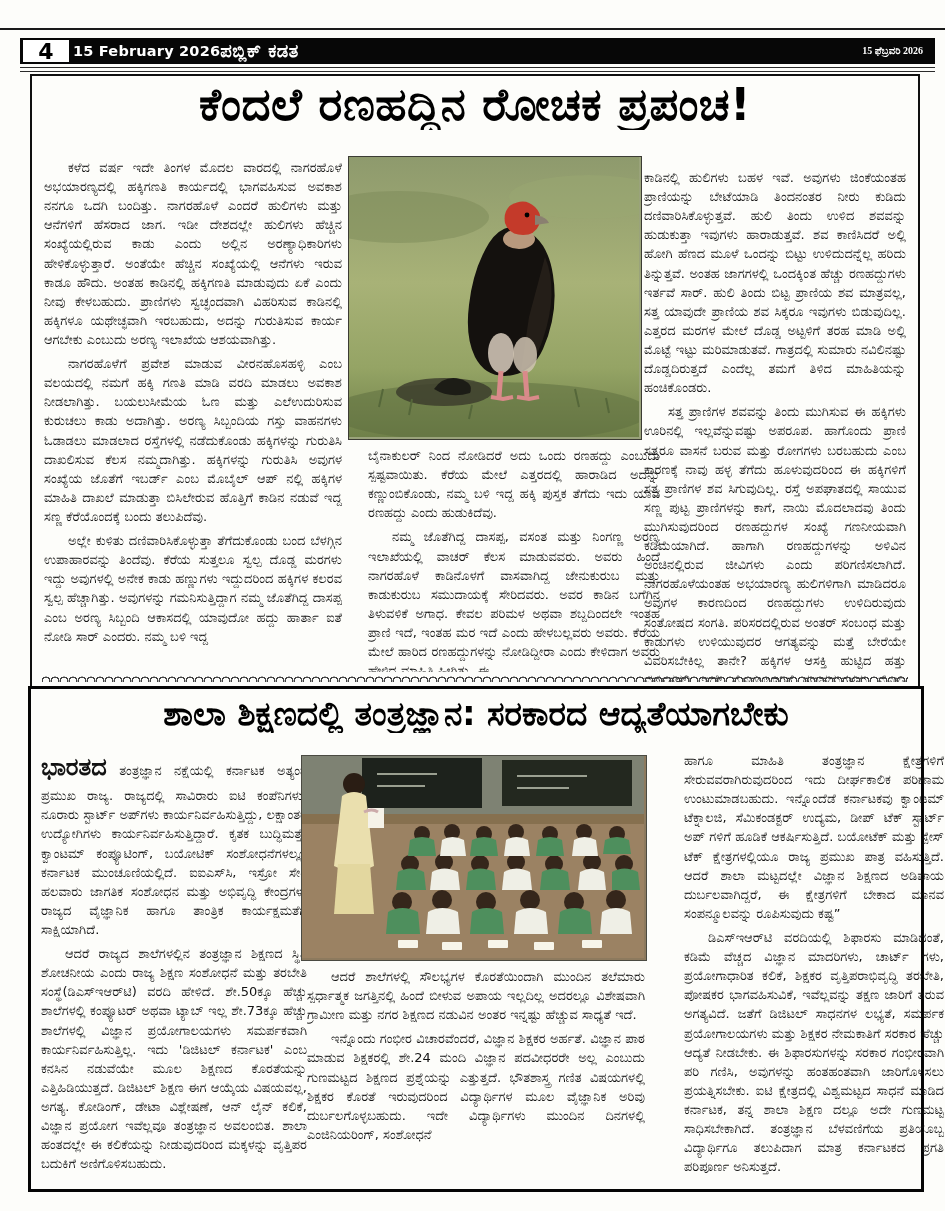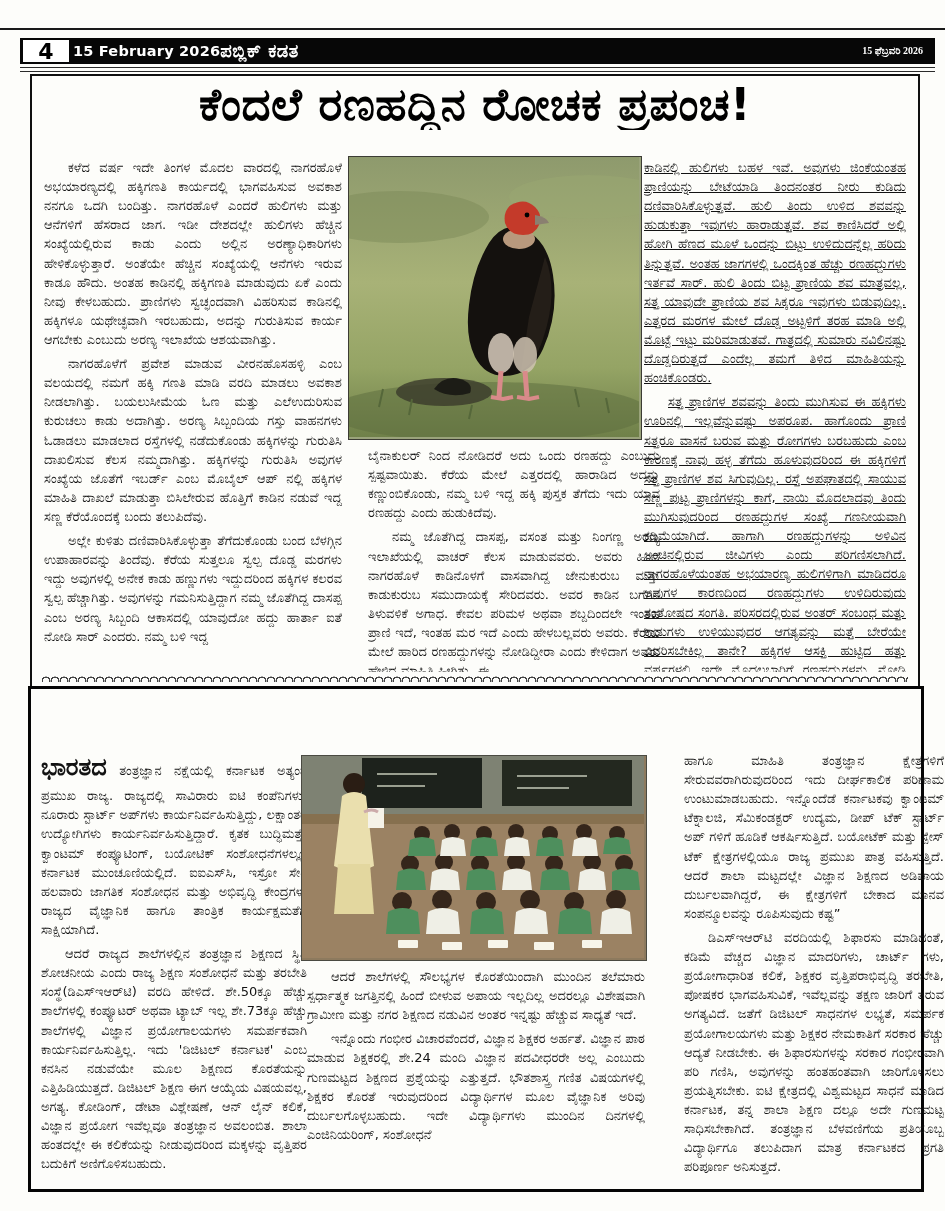--- a/index.html
+++ b/index.html
@@ -53,21 +53,21 @@
     position:absolute;overflow:hidden;
     font-size:13px;line-height:1.47;text-align:justify;
   }
   .colbody p{margin:0 0 5px 0;text-indent:24px;}
   .colbody p.cont{text-indent:0;}
   .lead-word{font-size:24px;font-weight:bold;text-indent:0;font-family:Liberation Mono, monospace;}
   
   .a1-col1{left:12px;top:82px;width:298px;height:514px;}
   .a1-photo{position:absolute;left:316px;top:80px;width:292px;height:282px;border:1px solid #3c3c34;background:#9aa37b;}
   .a1-col2{left:316px;top:370px;width:292px;height:226px;margin-left:20px;}
-  .a1-col3{left:612px;top:82px;width:262px;height:514px;text-decoration:underline;}
+  .a1-col3{left:612px;top:92px;width:262px;height:514px;}
   .wavy-divider{
     position:absolute;left:10px;right:10px;bottom:4px;height:8px;
     background:radial-gradient(circle at 4px 7px, transparent 3.1px, #444 3.3px, #444 4.3px, transparent 4.7px);
     background-size:9px 8px;background-repeat:repeat-x;
   }
   
   .a2-col1{left:10px;top:62px;width:266px;height:424px;}
   .a2-photo{position:absolute;left:270px;top:66px;width:344px;height:204px;border:1px solid #4a4a42;background:#8d7a5e;}
   .a2-col2{left:276px;top:278px;width:338px;height:208px;}
   .a2-col3{left:653px;top:62px;width:260px;height:424px;}
@@ -140,20 +140,21 @@
 
     <div class="colbody a1-col3">
       <p class="cont">ಕಾಡಿನಲ್ಲಿ ಹುಲಿಗಳು ಬಹಳ ಇವೆ. ಅವುಗಳು ಜಿಂಕೆಯಂತಹ ಪ್ರಾಣಿಯನ್ನು ಬೇಟೆಯಾಡಿ ತಿಂದನಂತರ ನೀರು ಕುಡಿದು ದಣಿವಾರಿಸಿಕೊಳ್ಳುತ್ತವೆ. ಹುಲಿ ತಿಂದು ಉಳಿದ ಶವವನ್ನು ಹುಡುಕುತ್ತಾ ಇವುಗಳು ಹಾರಾಡುತ್ತವೆ. ಶವ ಕಾಣಿಸಿದರೆ ಅಲ್ಲಿ ಹೋಗಿ ಹೆಣದ ಮೂಳೆ ಒಂದನ್ನು ಬಿಟ್ಟು ಉಳಿದುದನ್ನೆಲ್ಲ ಹರಿದು ತಿನ್ನುತ್ತವೆ. ಅಂತಹ ಜಾಗಗಳಲ್ಲಿ ಒಂದಕ್ಕಿಂತ ಹೆಚ್ಚು ರಣಹದ್ದುಗಳು ಇರ್ತವೆ ಸಾರ್. ಹುಲಿ ತಿಂದು ಬಿಟ್ಟ ಪ್ರಾಣಿಯ ಶವ ಮಾತ್ರವಲ್ಲ, ಸತ್ತ ಯಾವುದೇ ಪ್ರಾಣಿಯ ಶವ ಸಿಕ್ಕರೂ ಇವುಗಳು ಬಿಡುವುದಿಲ್ಲ. ಎತ್ತರದ ಮರಗಳ ಮೇಲೆ ದೊಡ್ಡ ಅಟ್ಟಳಿಗೆ ತರಹ ಮಾಡಿ ಅಲ್ಲಿ ಮೊಟ್ಟೆ ಇಟ್ಟು ಮರಿಮಾಡುತವೆ. ಗಾತ್ರದಲ್ಲಿ ಸುಮಾರು ನವಿಲಿನಷ್ಟು ದೊಡ್ಡದಿರುತ್ತದೆ ಎಂದೆಲ್ಲ ತಮಗೆ ತಿಳಿದ ಮಾಹಿತಿಯನ್ನು ಹಂಚಿಕೊಂಡರು.</p>
       <p>ಸತ್ತ ಪ್ರಾಣಿಗಳ ಶವವನ್ನು ತಿಂದು ಮುಗಿಸುವ ಈ ಹಕ್ಕಿಗಳು ಊರಿನಲ್ಲಿ ಇಲ್ಲವೆನ್ನುವಷ್ಟು ಅಪರೂಪ. ಹಾಗೊಂದು ಪ್ರಾಣಿ ಸತ್ತರೂ ವಾಸನೆ ಬರುವ ಮತ್ತು ರೋಗಗಳು ಬರಬಹುದು ಎಂಬ ಕಾರಣಕ್ಕೆ ನಾವು ಹಳ್ಳ ತೆಗೆದು ಹೂಳುವುದರಿಂದ ಈ ಹಕ್ಕಿಗಳಿಗೆ ಸತ್ತ ಪ್ರಾಣಿಗಳ ಶವ ಸಿಗುವುದಿಲ್ಲ. ರಸ್ತೆ ಅಪಘಾತದಲ್ಲಿ ಸಾಯುವ ಸಣ್ಣ ಪುಟ್ಟ ಪ್ರಾಣಿಗಳನ್ನು ಕಾಗೆ, ನಾಯಿ ಮೊದಲಾದವು ತಿಂದು ಮುಗಿಸುವುದರಿಂದ ರಣಹದ್ದುಗಳ ಸಂಖ್ಯೆ ಗಣನೀಯವಾಗಿ ಕಡಿಮೆಯಾಗಿದೆ. ಹಾಗಾಗಿ ರಣಹದ್ದುಗಳನ್ನು ಅಳಿವಿನ ಅಂಚಿನಲ್ಲಿರುವ ಜೀವಿಗಳು ಎಂದು ಪರಿಗಣಿಸಲಾಗಿದೆ. ನಾಗರಹೊಳೆಯಂತಹ ಅಭಯಾರಣ್ಯ ಹುಲಿಗಳಿಗಾಗಿ ಮಾಡಿದರೂ ಅವುಗಳ ಕಾರಣದಿಂದ ರಣಹದ್ದುಗಳು ಉಳಿದಿರುವುದು ಸಂತೋಷದ ಸಂಗತಿ. ಪರಿಸರದಲ್ಲಿರುವ ಅಂತರ್ ಸಂಬಂಧ ಮತ್ತು ಕಾಡುಗಳು ಉಳಿಯುವುದರ ಆಗತ್ಯವನ್ನು ಮತ್ತೆ ಬೇರೆಯೇ ವಿವರಿಸಬೇಕಿಲ್ಲ ತಾನೇ? ಹಕ್ಕಿಗಳ ಆಸಕ್ತಿ ಹುಟ್ಟಿದ ಹತ್ತು ವರ್ಷಗಳಲ್ಲಿ ಇದೇ ಮೊದಲಬಾರಿಗೆ ರಣಹದ್ದುಗಳನ್ನು ನೋಡಿ ನನಗೂ ಬಹಳ ಸಂತೋಷವಾಯಿತು.</p>
     </div>
 
     <div class="wavy-divider"></div>
   </div>
 
   <div class="article2">
+    <div class="headline2">ಶಾಲಾ ಶಿಕ್ಷಣದಲ್ಲಿ ತಂತ್ರಜ್ಞಾನ: ಸರಕಾರದ ಆದ್ಯತೆಯಾಗಬೇಕು</div>
 
     <div class="colbody a2-col1">
       <p class="cont"><span class="lead-word">ಭಾರತದ</span><span> ತಂತ್ರಜ್ಞಾನ ನಕ್ಷೆಯಲ್ಲಿ ಕರ್ನಾಟಕ ಅತ್ಯಂತ ಪ್ರಮುಖ ರಾಜ್ಯ. ರಾಜ್ಯದಲ್ಲಿ ಸಾವಿರಾರು ಐಟಿ ಕಂಪೆನಿಗಳು, ನೂರಾರು ಸ್ಟಾರ್ಟ್ ಅಪ್‌ಗಳು ಕಾರ್ಯನಿರ್ವಹಿಸುತ್ತಿದ್ದು, ಲಕ್ಷಾಂತರ ಉದ್ಯೋಗಿಗಳು ಕಾರ್ಯನಿರ್ವಹಿಸುತ್ತಿದ್ದಾರೆ. ಕೃತಕ ಬುದ್ಧಿಮತ್ತೆ, ಕ್ವಾಂಟಮ್ ಕಂಪ್ಯೂಟಿಂಗ್, ಬಯೋಟಿಕ್ ಸಂಶೋಧನೆಗಳಲ್ಲೂ ಕರ್ನಾಟಕ ಮುಂಚೂಣಿಯಲ್ಲಿದೆ. ಐಐಎಸ್‌ಸಿ, ಇಸ್ರೋ ಸೇರಿ ಹಲವಾರು ಜಾಗತಿಕ ಸಂಶೋಧನ ಮತ್ತು ಅಭಿವೃದ್ಧಿ ಕೇಂದ್ರಗಳು ರಾಜ್ಯದ ವೈಜ್ಞಾನಿಕ ಹಾಗೂ ತಾಂತ್ರಿಕ ಕಾರ್ಯಕ್ಷಮತೆಗೆ ಸಾಕ್ಷಿಯಾಗಿದೆ.</span></p>
       <p>ಆದರೆ ರಾಜ್ಯದ ಶಾಲೆಗಳಲ್ಲಿನ ತಂತ್ರಜ್ಞಾನ ಶಿಕ್ಷಣದ ಸ್ಥಿತಿ ಶೋಚನೀಯ ಎಂದು ರಾಜ್ಯ ಶಿಕ್ಷಣ ಸಂಶೋಧನೆ ಮತ್ತು ತರಬೇತಿ ಸಂಸ್ಥೆ(ಡಿಎಸ್ಇಆರ್‌ಟಿ) ವರದಿ ಹೇಳಿದೆ. ಶೇ.50ಕ್ಕೂ ಹೆಚ್ಚು ಶಾಲೆಗಳಲ್ಲಿ ಕಂಪ್ಯೂಟರ್ ಅಥವಾ ಟ್ಯಾಬ್ ಇಲ್ಲ ಶೇ.73ಕ್ಕೂ ಹೆಚ್ಚು ಶಾಲೆಗಳಲ್ಲಿ ವಿಜ್ಞಾನ ಪ್ರಯೋಗಾಲಯಗಳು ಸಮರ್ಪಕವಾಗಿ ಕಾರ್ಯನಿರ್ವಹಿಸುತ್ತಿಲ್ಲ. ಇದು 'ಡಿಜಿಟಲ್ ಕರ್ನಾಟಕ' ಎಂಬ ಕನಸಿನ ನಡುವೆಯೇ ಮೂಲ ಶಿಕ್ಷಣದ ಕೊರತೆಯನ್ನು ಎತ್ತಿಹಿಡಿಯುತ್ತದೆ. ಡಿಜಿಟಲ್ ಶಿಕ್ಷಣ ಈಗ ಆಯ್ಕೆಯ ವಿಷಯವಲ್ಲ, ಅಗತ್ಯ. ಕೋಡಿಂಗ್, ಡೇಟಾ ವಿಶ್ಲೇಷಣೆ, ಆನ್ ಲೈನ್ ಕಲಿಕೆ, ವಿಜ್ಞಾನ ಪ್ರಯೋಗ ಇವೆಲ್ಲವೂ ತಂತ್ರಜ್ಞಾನ ಅವಲಂಬಿತ. ಶಾಲಾ ಹಂತದಲ್ಲೇ ಈ ಕಲಿಕೆಯನ್ನು ನೀಡುವುದರಿಂದ ಮಕ್ಕಳನ್ನು ವೃತ್ತಿಪರ ಬದುಕಿಗೆ ಅಣಿಗೊಳಿಸಬಹುದು.</p>
     </div>
 
     <div class="a2-photo">
       <svg width="342" height="202" viewBox="0 0 342 202">
         <rect x="0" y="0" width="342" height="60" fill="#7e8273"></rect>
         <rect x="60" y="2" width="120" height="50" fill="#1d221c"></rect>

